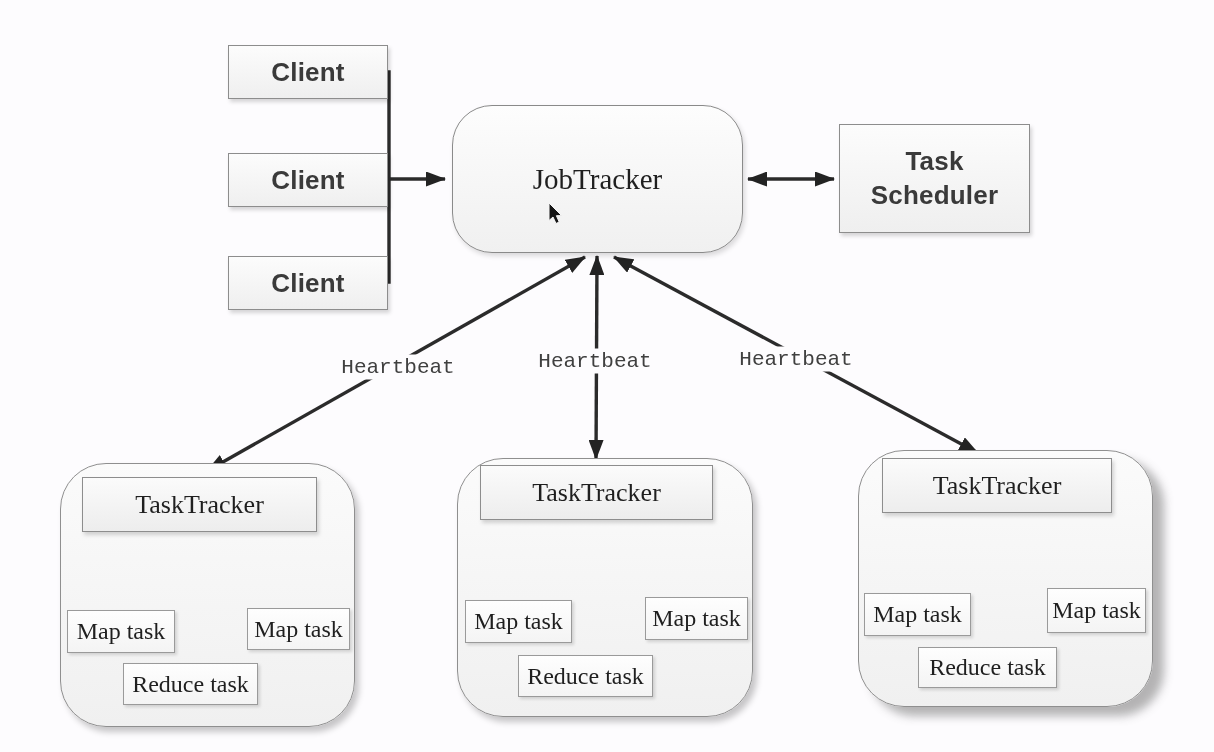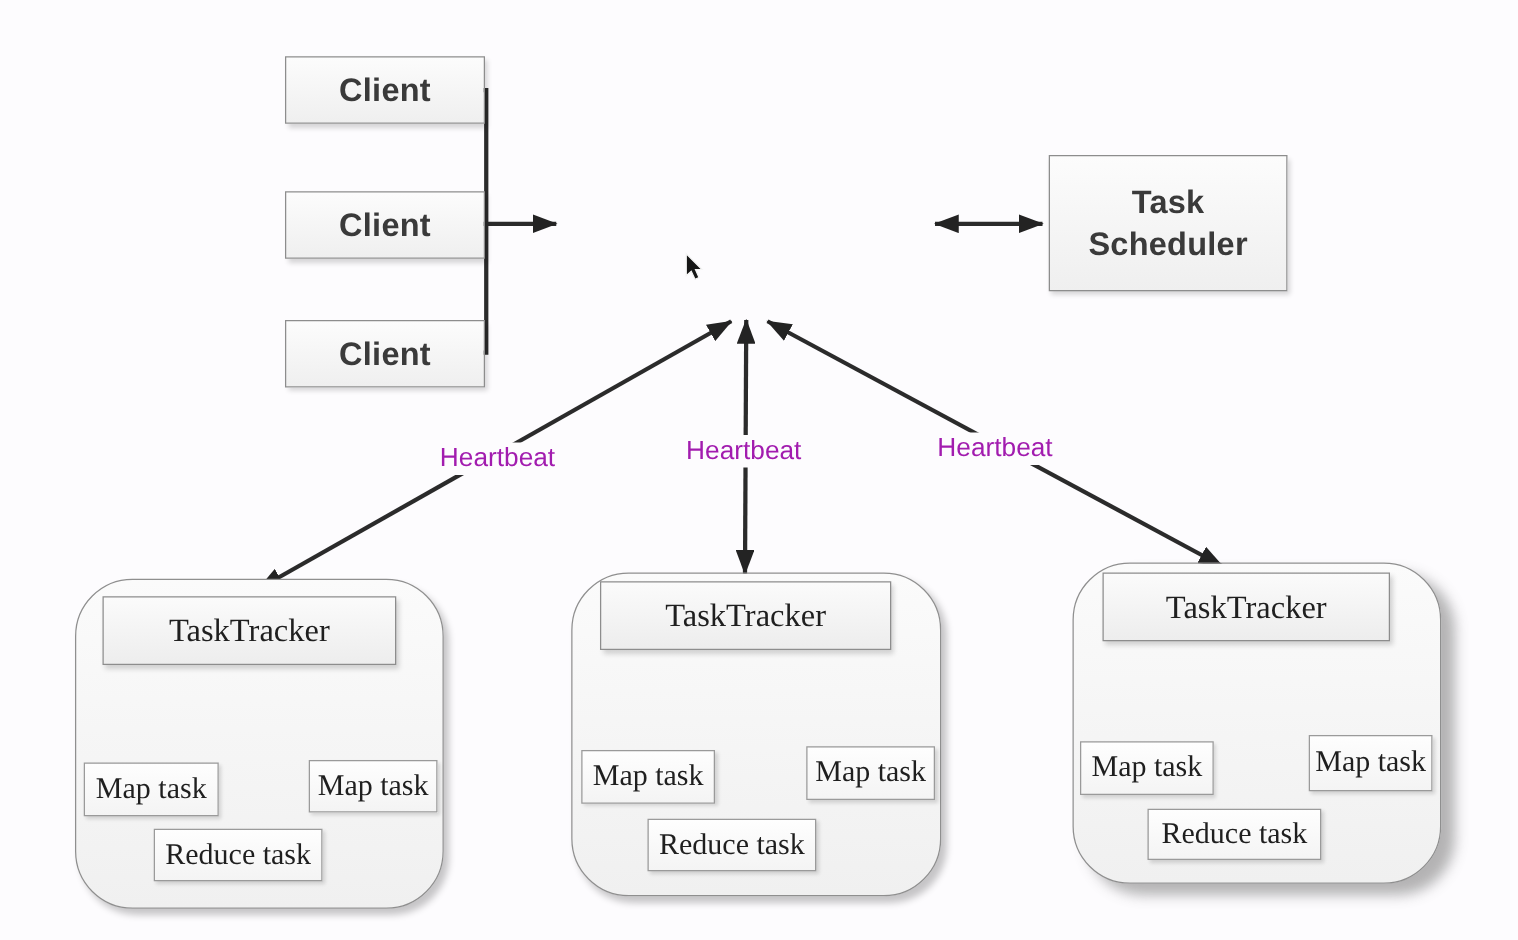--- a/index.html
+++ b/index.html
@@ -59,22 +59,22 @@
   .g1-reduce{left:123px;top:663px;width:135px;height:42px;}
   .g1-map2{left:247px;top:608px;width:103px;height:42px;}
   .g2-map1{left:465px;top:600px;width:107px;height:43px;}
   .g2-reduce{left:518px;top:655px;width:135px;height:42px;}
   .g2-map2{left:645px;top:597px;width:103px;height:43px;}
   .g3-map1{left:864px;top:593px;width:107px;height:43px;}
   .g3-reduce{left:918px;top:647px;width:139px;height:41px;}
   .g3-map2{left:1047px;top:588px;width:99px;height:45px;}
   .hb{
     position:absolute;transform:translate(-50%,-50%);
-    font-family:Liberation Sans, sans-serif;
-    font-size:21px;color:#a21caf;
+    font-family:Liberation Mono, monospace;
+    font-size:21px;color:#404040;
     background:#fdfcfe;padding:1px 3px;white-space:nowrap;
   }
   .hb1{left:398px;top:367px;}
   .hb2{left:595px;top:361px;}
   .hb3{left:796px;top:359px;}
   svg.layer{position:absolute;left:0;top:0;pointer-events:none;}
 </style>
 </head>
 <body>
 
@@ -118,20 +118,23 @@
   <div class="box sans-box client client1">
     <span>Client</span>
   </div>
   <div class="box sans-box client client2">
     <span>Client</span>
   </div>
   <div class="box sans-box client client3">
     <span>Client</span>
   </div>
 
+  <div class="box serif-box jobtracker">
+    <span>JobTracker</span>
+  </div>
 
   <div class="box sans-box scheduler">
     <span class="inner">Task Scheduler</span>
   </div>
 
   <div class="hb hb1">Heartbeat</div>
   <div class="hb hb2">Heartbeat</div>
   <div class="hb hb3">Heartbeat</div>
 
   <div class="group group1"></div>

